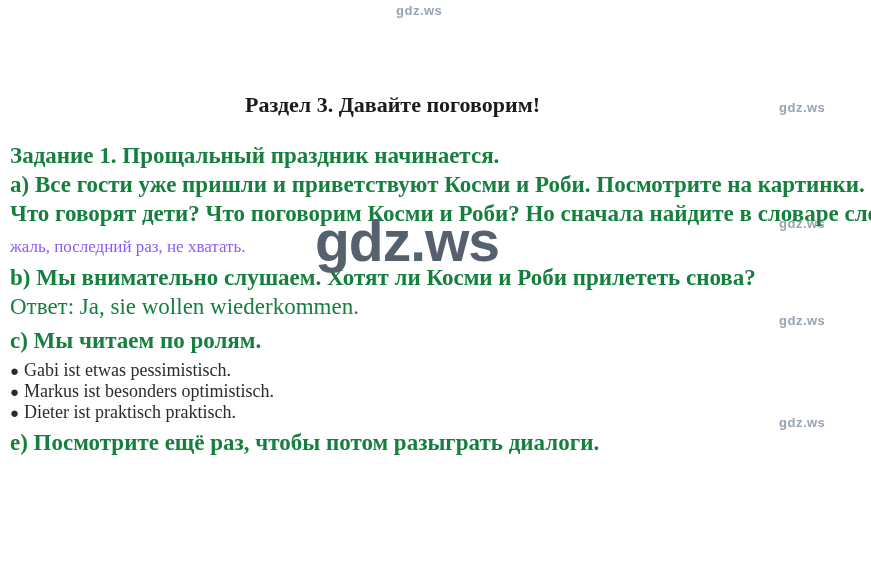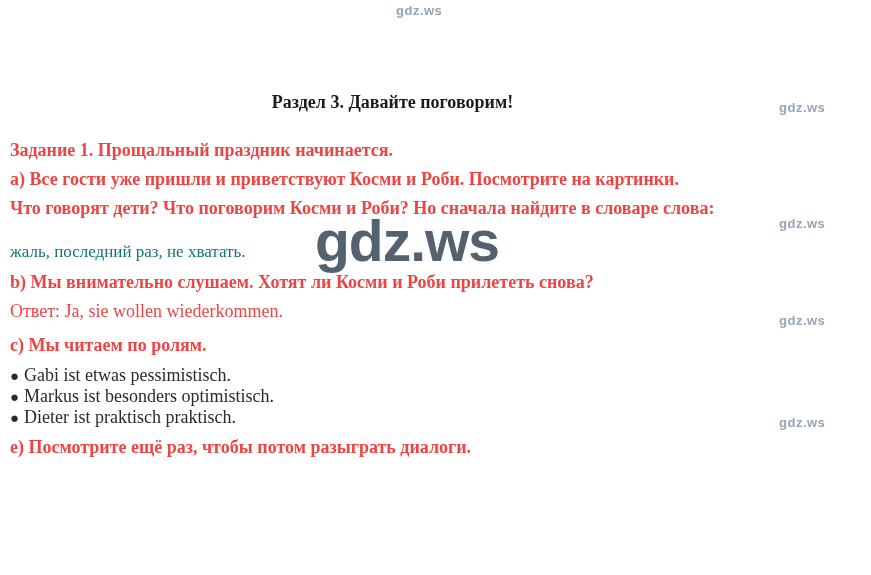--- a/index.html
+++ b/index.html
@@ -60,38 +60,37 @@
   .content {
     position: absolute;
     left: 10px;
     top: 92px;
     width: 760px;
   }
 
   .heading {
     text-align: center;
     font-weight: bold;
-    font-size: 18px;
+    font-size: 22px;
     padding-left: 5px;
     margin-bottom: 23px;
     color: #1b1b1b;
   }
 
   .line {
-    font-size: 18px;
+    font-size: 23px;
     line-height: 29px;
     white-space: nowrap;
-    color: #ef4444;
+    color: #15803d;
   }
   .line.bold {
     font-weight: bold;
   }
   .line.faded {
-    color: #0f766e;
-    margin-top: 10px;
+    color: #8b5cf6;
   }
   .line.small {
     font-size: 17px;
   }
   .bullet-line {
     font-size: 18px;
     line-height: 20px;
     white-space: nowrap;
     color: #2b2b2b;
   }

